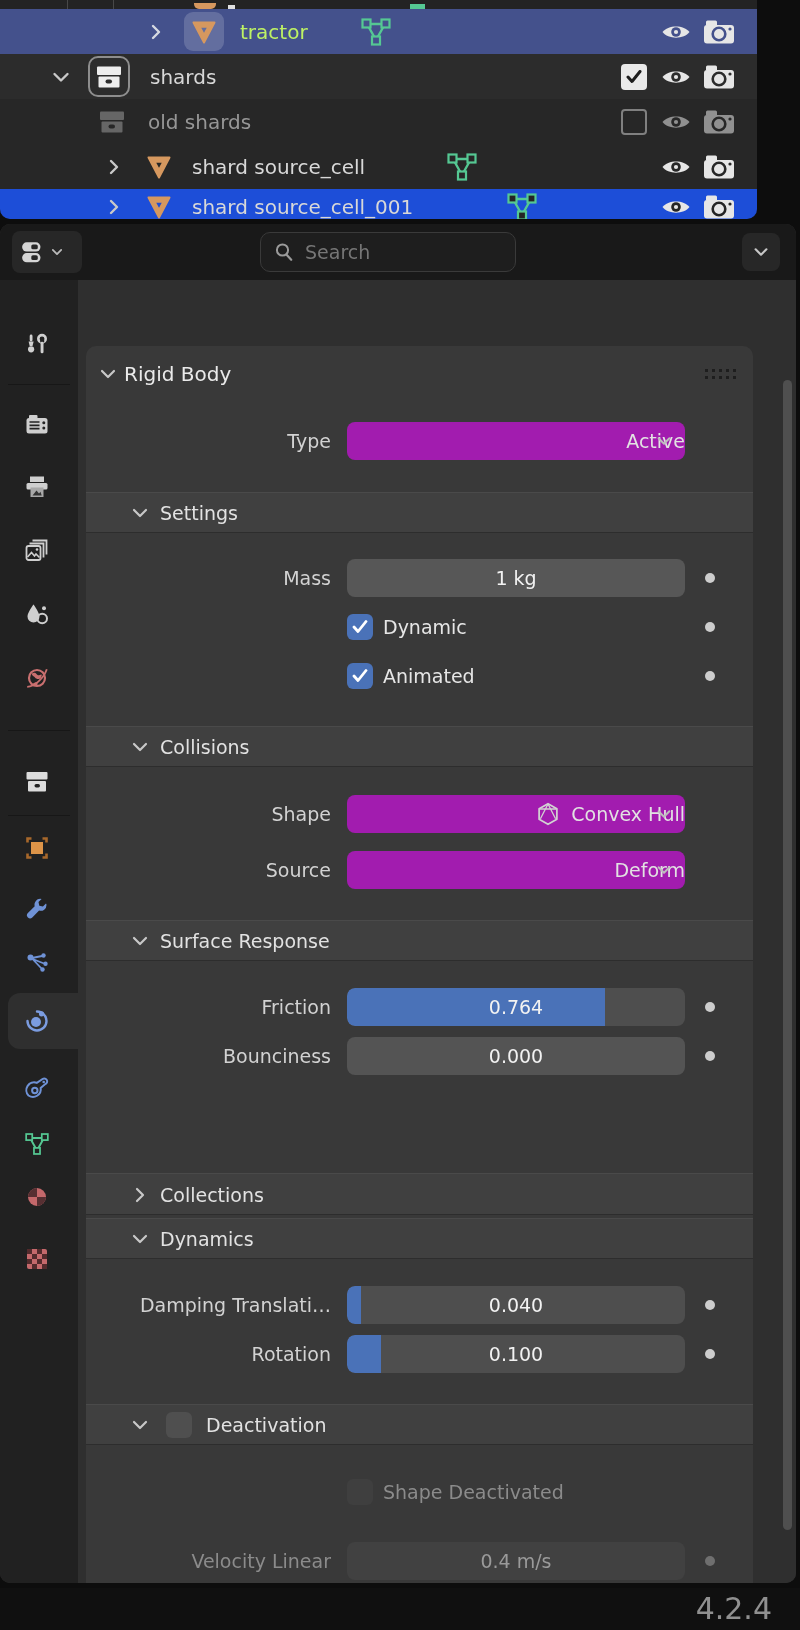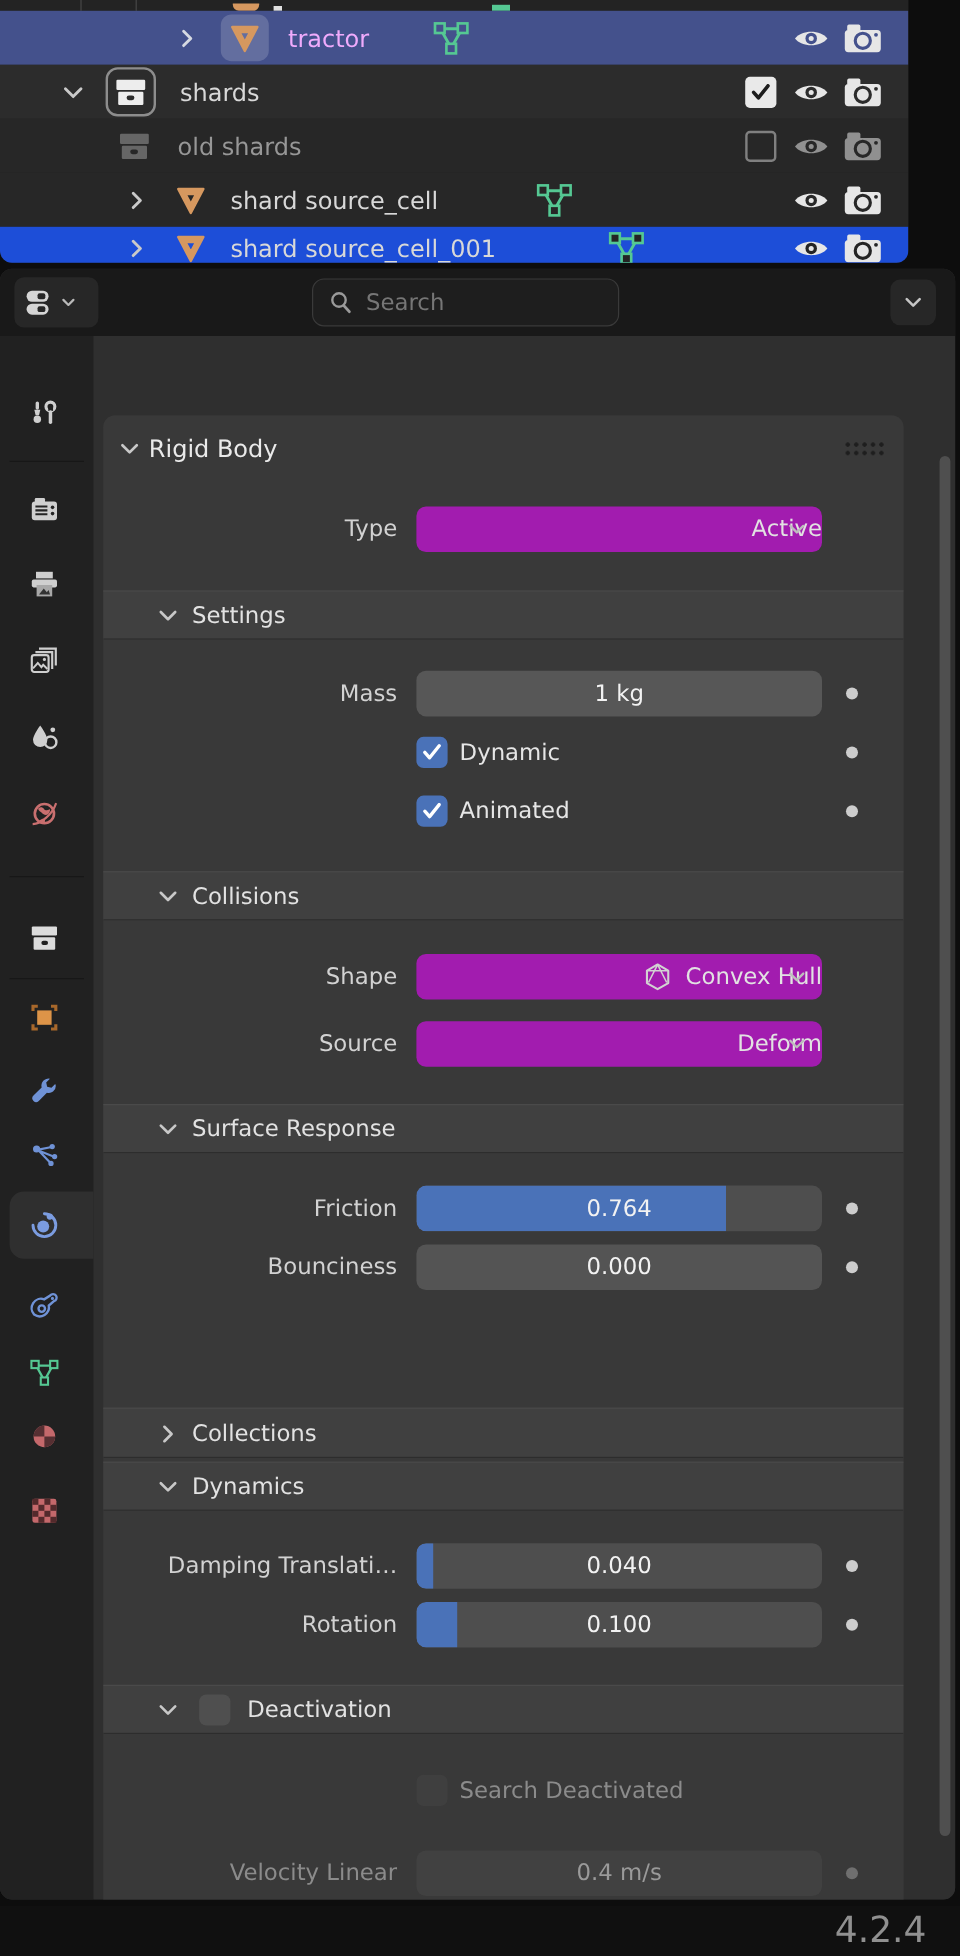--- a/index.html
+++ b/index.html
@@ -18,21 +18,21 @@
   .o-sliver { height:9px; background:#232323; }
   .o-row.r1 { background:#44518c; }
   .o-row.r2 { background:#272727; }
   .o-row.r3 { background:#2c2c2c; }
   .o-row.r4 { background:#272727; }
   .o-row.r5 { background:#1d4ed8; height:46px;}
   .o-guide { position:absolute; top:0; width:1px; height:9px; background:#484848; }
   .o-part { position:absolute; bottom:0; }
   .o-el { position:absolute; top:50%; transform:translateY(-50%); display:flex; align-items:center; }
   .o-label { position:absolute; top:50%; transform:translateY(-50%); font-size:20px; color:#d8d8d8; white-space:nowrap; }
-  .o-label.active-obj { color:#f0abfc; }
+  .o-label.active-obj { color:#bef264; }
   .o-row.dim .o-label { color:#979797; }
   .o-row.dim svg.dimmable { opacity:.55; }
   .o-ihl { position:absolute; left:184px; top:3px; width:40px; height:39px; background:rgba(255,255,255,0.17); border-radius:9px; }
   .o-chl { position:absolute; left:88px; top:2px; width:42px; height:41px; border:2px solid #8d8d8d; border-radius:10px; }
   .o-chk { position:absolute; top:50%; transform:translateY(-50%); width:26px; height:26px; border-radius:4px; display:flex; align-items:center; justify-content:center; }
   .o-chk.checked { background:#e9e9e9; }
   .o-chk.empty { border:2px solid #808080; background:transparent; }
   
   .props {
     position:absolute; left:0; top:224px; width:796px; height:1359px;
@@ -628,21 +628,21 @@
               <svg width="20" height="20" viewBox="0 0 20 20">
                   <path d="M4 7l6 6 6-6" stroke="#c8c8c8" stroke-width="2.2" fill="none" stroke-linecap="round" stroke-linejoin="round"></path>
                 </svg>
             </span>
             <span class="schk"></span>
             <span class="stitle after-chk">Deactivation</span>
           </div>
 
           <div class="prow" style="top:1127px">
             <span class="pchk off-dim"></span>
-            <span class="pchklabel dim">Search Deactivated</span>
+            <span class="pchklabel dim">Shape Deactivated</span>
           </div>
 
           <div class="prow" style="top:1196px">
             <span class="plabel dim">Velocity Linear</span>
             <div class="pfield num disabled">
               <span class="nval">0.4 m/s</span>
             </div>
             <span class="pdot dim"></span>
           </div>
 

